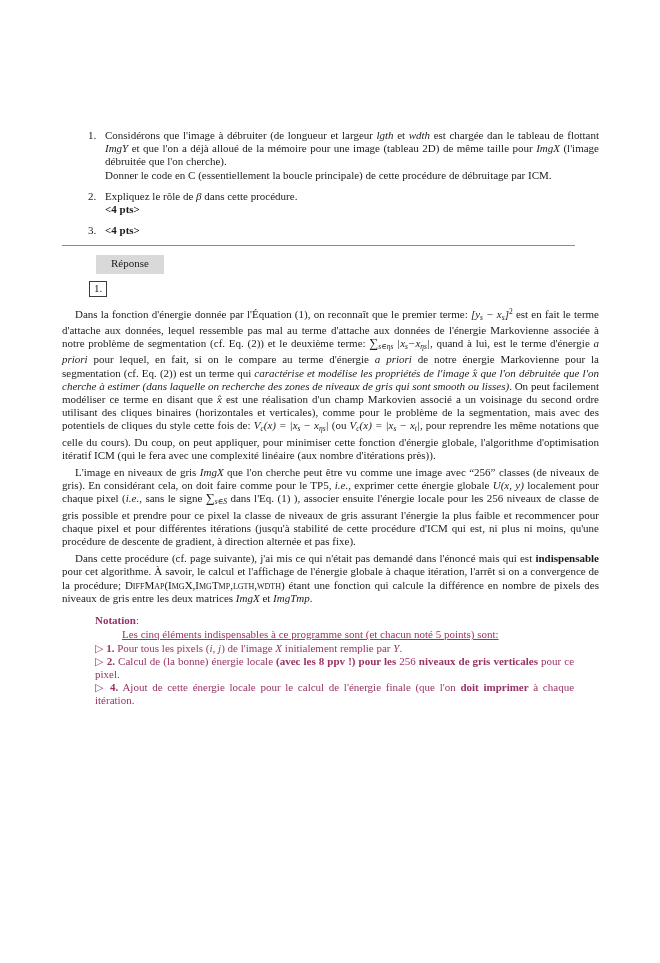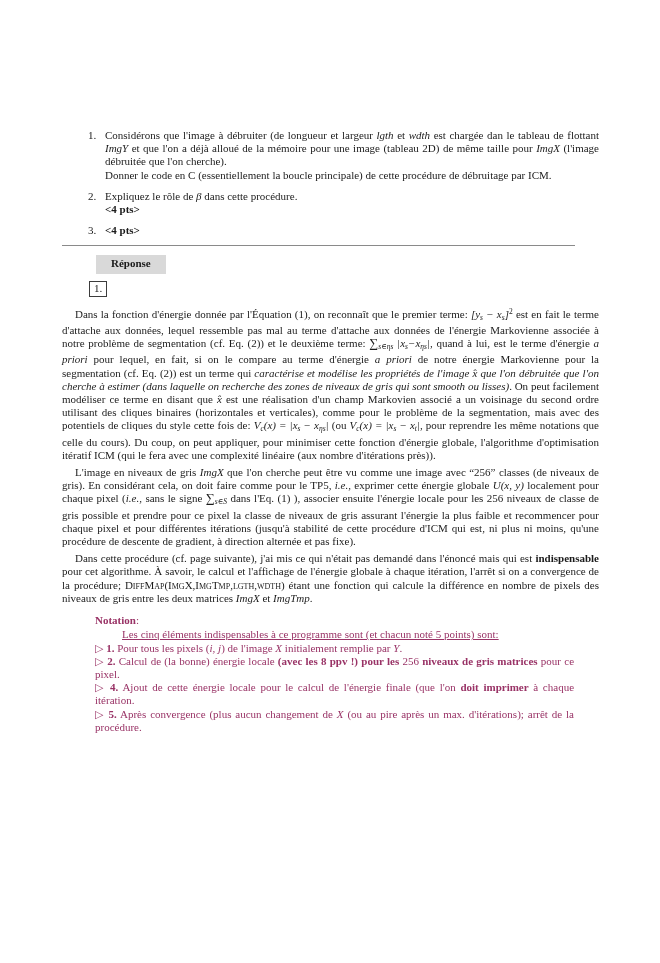--- a/index.html
+++ b/index.html
@@ -9,21 +9,21 @@
     font-size:11px;line-height:13.2px;color:#1b1b1b;
   }
   .content{position:absolute;left:62px;top:129px;width:537px;}
   
   .ex-item{position:relative;padding-left:43px;margin-bottom:8px;}
   .ex-num{position:absolute;left:26px;top:0;}
   .tblock{text-align:justify;}
   
   .divider{border:none;border-top:1px solid #8a8a8a;margin:5px 0 0 0;width:513px;height:0;}
   
-  .response-box{display:inline-block;margin:9px 0 0 34px;background:#d9d9d9;padding:2px 15px 3px 15px;font-weight:bold;}
+  .response-box{display:inline-block;margin:9px 0 0 34px;background:#d9d9d9;padding:2px 15px 3px 15px;font-weight:normal;}
   .answer-num-box{display:inline-block;margin:7px 0 0 27px;border:1px solid #3c3c3c;padding:0 4px 1px 4px;}
   
   .para{text-align:justify;text-indent:13px;margin-top:4px;}
   .para.first{margin-top:8px;}
   
   .notation{margin-top:9px;margin-left:33px;width:479px;color:#993366;}
   .not-heading{margin-bottom:1px;}
   .not-intro{margin-left:27px;text-decoration:underline;}
   .not-item{text-align:justify;}
   
@@ -74,19 +74,18 @@
     </div>
 
     <div class="para first"><span>Dans la fonction d'énergie donnée par l'Équation (1), on reconnaît que le premier terme: </span><span class="seg-m">[y</span><span class="seg-sub">s</span><span class="seg-m"> − x</span><span class="seg-sub">s</span><span class="seg-m">]</span><span class="seg-sup">2</span><span> est en fait le terme d'attache aux données, lequel ressemble pas mal au terme d'attache aux données de l'énergie Markovienne associée à notre problème de segmentation (cf. Eq. (2)) et le deuxième terme: </span><span class="seg-sum">∑</span><span class="seg-sub">s∈ηs</span><span class="seg-m"> |x</span><span class="seg-sub">s</span><span class="seg-m">−x</span><span class="seg-sub">ηs</span><span class="seg-m">|</span><span>, quand à lui, est le terme d'énergie </span><span class="seg-i">a priori</span><span> pour lequel, en fait, si on le compare au terme d'énergie </span><span class="seg-i">a priori</span><span> de notre énergie Markovienne pour la segmentation (cf. Eq. (2)) est un terme qui </span><span class="seg-i">caractérise et modélise les propriétés de l'image x̂ que l'on débruitée que l'on cherche à estimer (dans laquelle on recherche des zones de niveaux de gris qui sont smooth ou lisses)</span><span>. On peut facilement modéliser ce terme en disant que </span><span class="seg-m">x̂</span><span> est une réalisation d'un champ Markovien associé a un voisinage du second ordre utilisant des cliques binaires (horizontales et verticales), comme pour le problème de la segmentation, mais avec des potentiels de cliques du style cette fois de: </span><span class="seg-m">V</span><span class="seg-sub">c</span><span class="seg-m">(x) = |x</span><span class="seg-sub">s</span><span class="seg-m"> − x</span><span class="seg-sub">ηs</span><span class="seg-m">|</span><span> (ou </span><span class="seg-m">V</span><span class="seg-sub">c</span><span class="seg-m">(x) = |x</span><span class="seg-sub">s</span><span class="seg-m"> − x</span><span class="seg-sub">t</span><span class="seg-m">|</span><span>, pour reprendre les même notations que celle du cours). Du coup, on peut appliquer, pour minimiser cette fonction d'énergie globale, l'algorithme d'optimisation itératif ICM (qui le fera avec une complexité linéaire (aux nombre d'itérations près)).</span></div>
     <div class="para"><span>L'image en niveaux de gris </span><span class="seg-m">ImgX</span><span> que l'on cherche peut être vu comme une image avec “256” classes (de niveaux de gris). En considérant cela, on doit faire comme pour le TP5, </span><span class="seg-i">i.e.</span><span>, exprimer cette énergie globale </span><span class="seg-m">U(x, y)</span><span> localement pour chaque pixel (</span><span class="seg-i">i.e.</span><span>, sans le signe </span><span class="seg-sum">∑</span><span class="seg-sub">s∈S</span><span> dans l'Eq. (1) ), associer ensuite l'énergie locale pour les 256 niveaux de classe de gris possible et prendre pour ce pixel la classe de niveaux de gris assurant l'énergie la plus faible et recommencer pour chaque pixel et pour différentes itérations (jusqu'à stabilité de cette procédure d'ICM qui est, ni plus ni moins, qu'une procédure de descente de gradient, à direction alternée et pas fixe).</span></div>
     <div class="para"><span>Dans cette procédure (cf. page suivante), j'ai mis ce qui n'était pas demandé dans l'énoncé mais qui est </span><span class="seg-b">indispensable</span><span> pour cet algorithme. À savoir, le calcul et l'affichage de l'énergie globale à chaque itération, l'arrêt si on a convergence de la procédure; </span><span class="seg-sc">DiffMap(ImgX,ImgTmp,lgth,wdth)</span><span> étant une fonction qui calcule la différence en nombre de pixels des niveaux de gris entre les deux matrices </span><span class="seg-m">ImgX</span><span> et </span><span class="seg-m">ImgTmp</span><span>.</span></div>
 
     <div class="notation">
       <div class="not-heading"><span class="seg-b">Notation</span><span>:</span></div>
       <div class="not-intro">Les cinq éléments indispensables à ce programme sont (et chacun noté 5 points) sont:</div>
       <div class="not-item"><span>▷ </span><span class="seg-b">1.</span><span> Pour tous les pixels (</span><span class="seg-m">i, j</span><span>) de l'image </span><span class="seg-m">X</span><span> initialement remplie par </span><span class="seg-m">Y</span><span>.</span></div>
-      <div class="not-item"><span>▷ </span><span class="seg-b">2.</span><span> Calcul de (la bonne) énergie locale </span><span class="seg-b">(avec les 8 ppv !)</span><span> </span><span class="seg-b">pour les</span><span> 256 </span><span class="seg-b">niveaux de gris matrices</span><span> pour ce pixel.</span></div>
+      <div class="not-item"><span>▷ </span><span class="seg-b">2.</span><span> Calcul de (la bonne) énergie locale </span><span class="seg-b">(avec les 8 ppv !)</span><span> </span><span class="seg-b">pour les</span><span> 256 </span><span class="seg-b">niveaux de gris verticales</span><span> pour ce pixel.</span></div>
       <div class="not-item"><span>▷ </span><span class="seg-b">4.</span><span> Ajout de cette énergie locale pour le calcul de l'énergie finale (que l'on </span><span class="seg-b">doit imprimer</span><span> à chaque itération.</span></div>
-      <div class="not-item"><span>▷ </span><span class="seg-b">5.</span><span> Après convergence (plus aucun changement de </span><span class="seg-m">X</span><span> (ou au pire après un max. d'itérations); arrêt de la procédure.</span></div>
     </div>
 
   </div>
 </div>
 
 </body></html>

